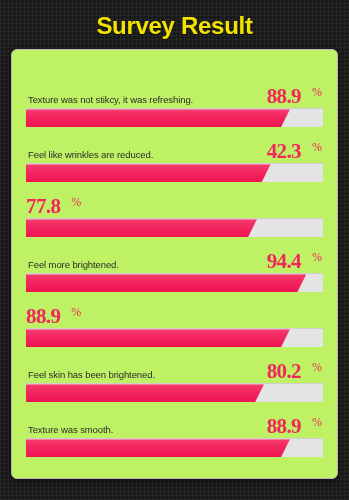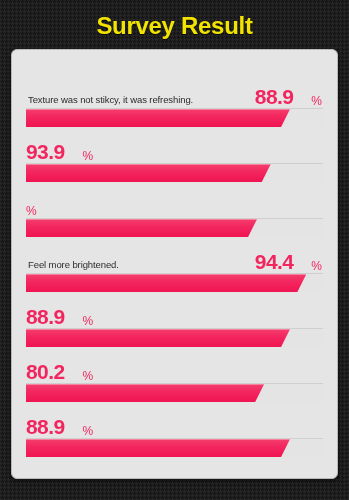--- a/index.html
+++ b/index.html
@@ -39,21 +39,21 @@
     text-shadow: 0 1px 1px rgba(0,0,0,0.7);
     user-select: none;
   }
 
   .card {
     position: absolute;
     left: 11px;
     top: 49px;
     width: 327px;
     height: 430px;
-    background: #e5e5e5;
+    background: #bef264;
     border-radius: 6px;
     border: 1px solid #b9b9b9;
     box-shadow: 0 2px 5px rgba(0,0,0,0.55);
     box-sizing: border-box;
     overflow: hidden;
   }
 
   .rows {
     position: absolute;
     left: 14px;
@@ -80,25 +80,26 @@
     color: #2b2b2b;
     line-height: 12px;
     letter-spacing: -0.1px;
     white-space: nowrap;
     padding-left: 2px;
     padding-bottom: 1px;
   }
 
   .row-value {
     display: flex;
-    align-items: flex-end;
-    gap: 18px;
+    align-items: flex-start;
+    gap: 11px;
     color: #f3255f;
     white-space: nowrap;
     padding-right: 1px;
+    font-family: Liberation Serif, serif;
   }
 
   .row-number {
     font-size: 21px;
     font-weight: bold;
     letter-spacing: -0.6px;
     line-height: 21px;
   }
 
   .row-percent {
@@ -151,32 +152,34 @@
               <span class="row-number">88.9</span>
               <span class="row-percent">%</span>
             </div>
           </div>
           <div class="track">
             <div class="fill" style="width: 88.9%;"></div>
           </div>
         </div>
         <div class="row">
           <div class="row-head">
-            <div class="row-value">
-              <span class="row-number">93.9</span>
+            <div class="row-label">Feel like wrinkles are reduced.</div>
+            <div class="row-value">
+              <span class="row-number">42.3</span>
               <span class="row-percent">%</span>
             </div>
           </div>
           <div class="track">
             <div class="fill" style="width: 82.4%;"></div>
           </div>
         </div>
         <div class="row">
           <div class="row-head">
             <div class="row-value">
+              <span class="row-number">77.8</span>
               <span class="row-percent">%</span>
             </div>
           </div>
           <div class="track">
             <div class="fill" style="width: 77.8%;"></div>
           </div>
         </div>
         <div class="row">
           <div class="row-head">
             <div class="row-label">Feel more brightened.</div>
@@ -195,31 +198,33 @@
               <span class="row-number">88.9</span>
               <span class="row-percent">%</span>
             </div>
           </div>
           <div class="track">
             <div class="fill" style="width: 88.9%;"></div>
           </div>
         </div>
         <div class="row">
           <div class="row-head">
+            <div class="row-label">Feel skin has been brightened.</div>
             <div class="row-value">
               <span class="row-number">80.2</span>
               <span class="row-percent">%</span>
             </div>
           </div>
           <div class="track">
             <div class="fill" style="width: 80.2%;"></div>
           </div>
         </div>
         <div class="row">
           <div class="row-head">
+            <div class="row-label">Texture was smooth.</div>
             <div class="row-value">
               <span class="row-number">88.9</span>
               <span class="row-percent">%</span>
             </div>
           </div>
           <div class="track">
             <div class="fill" style="width: 88.9%;"></div>
           </div>
         </div>
       </div>

